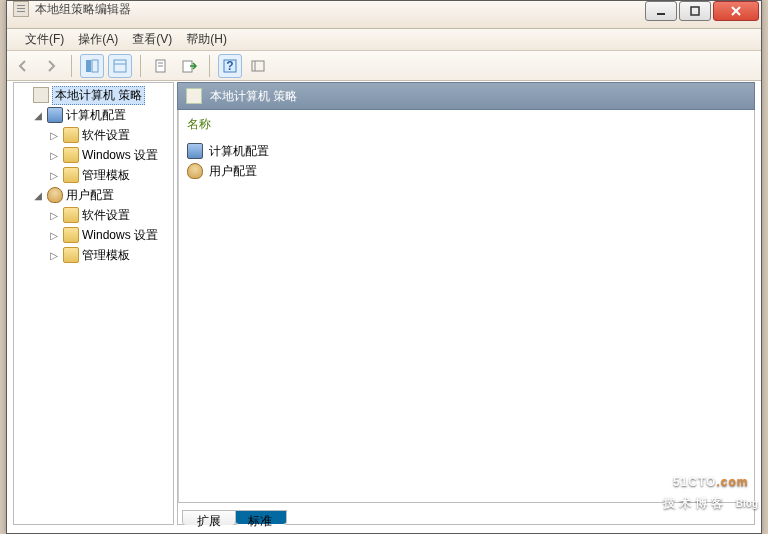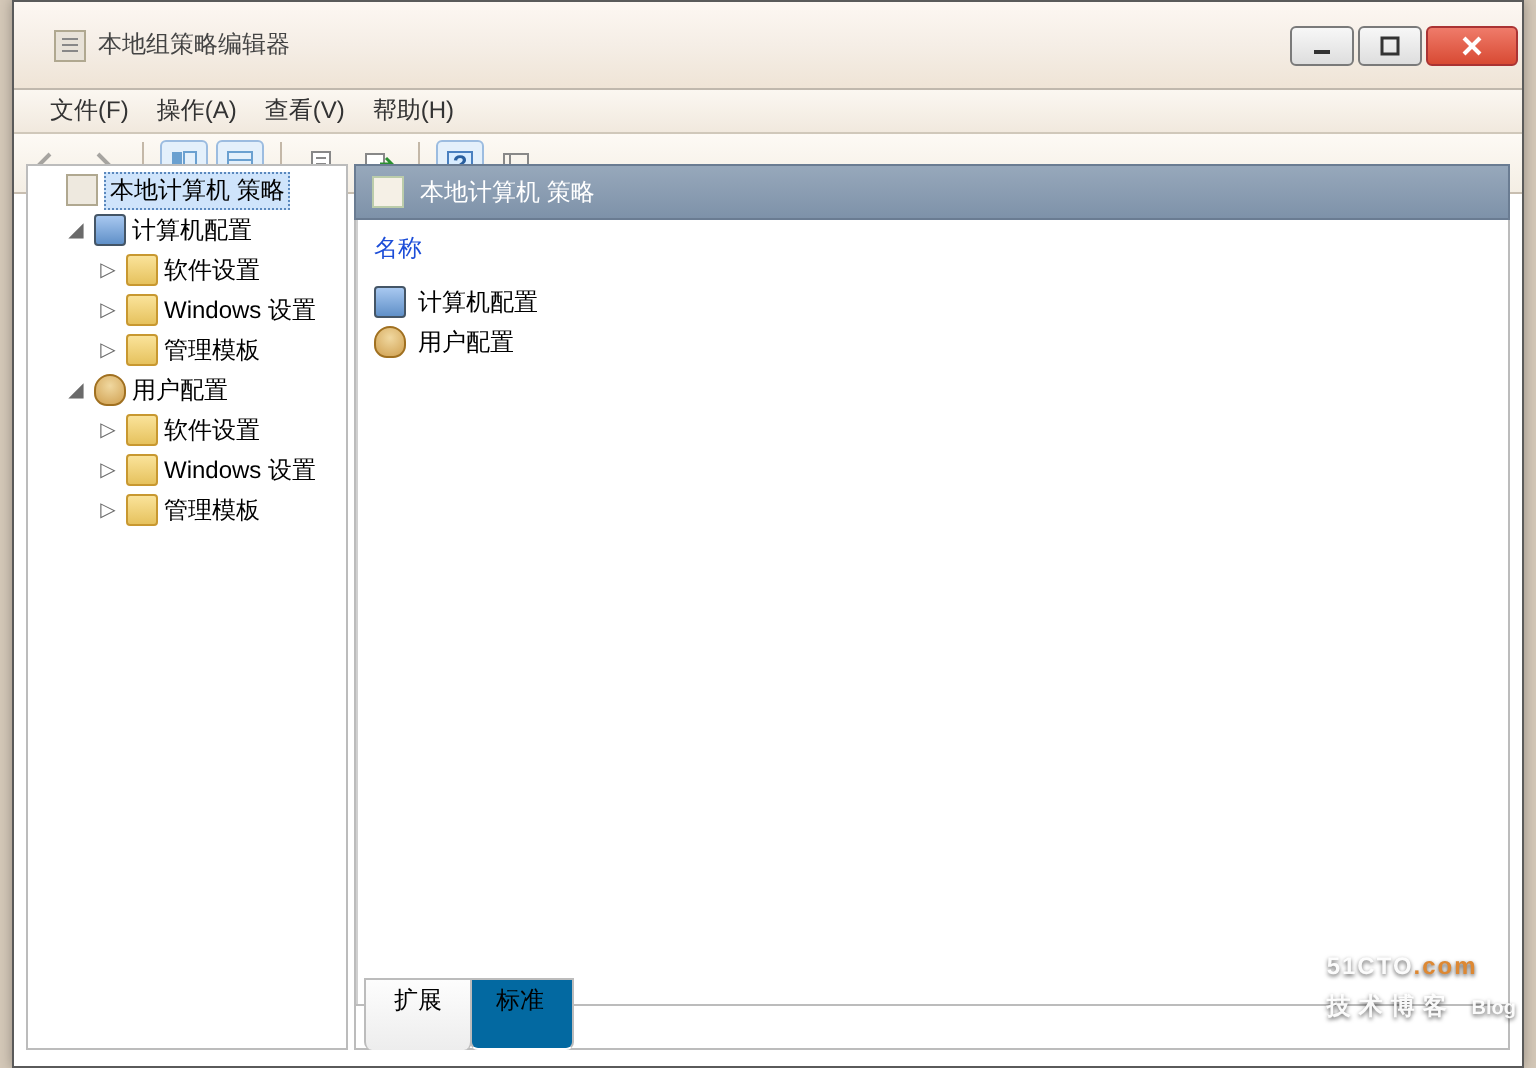--- a/index.html
+++ b/index.html
@@ -1,20 +1,20 @@
 <!DOCTYPE html>
 <html><head>
 <meta charset="utf-8">
 <style>
 * { box-sizing: border-box; margin: 0; padding: 0; font-family: "Microsoft YaHei", "SimSun", Tahoma, sans-serif; font-size: 12px; }
 body { background: #d4c8b8; width: 768px; height: 534px; overflow: hidden; position: relative; }
 .window { position: absolute; left: 6px; top: 0; width: 756px; height: 534px; background: #fff; border: 1px solid #5a5a5a; box-shadow: 0 0 6px rgba(0,0,0,.3); }
 
 
-.titlebar { height: 44px; background: linear-gradient(180deg,#fdf7f2,#f5eee6,#efe4d6); border-bottom: 1px solid #c0b8ad; display:flex; align-items:center; padding:0 2px 0 20px; }
+.titlebar { height: 28px; background: linear-gradient(180deg,#fdf7f2,#f5eee6,#efe4d6); border-bottom: 1px solid #c0b8ad; display:flex; padding:0 2px 0 6px; }
 .titlebar .ticon { width:16px; height:16px; margin-right:6px; background:#e8e2d8; border:1px solid #b0a890; position:relative; }
 .titlebar .ticon::after{content:""; position:absolute; left:3px; right:3px; top:3px; bottom:3px; background:repeating-linear-gradient(180deg,#888,#888 1px,transparent 1px,transparent 3px);}
 .titlebar .title { color:#444; }
 .winbtns { margin-left:auto; display:flex; gap:2px; }
 .winbtn { width:32px; height:20px; border:1px solid #7a7a7a; border-radius:3px; background:linear-gradient(180deg,#f7f7f7,#dedede); display:flex; justify-content:center; align-items:center; color:#333; }
 .winbtn.close { background:linear-gradient(180deg,#ef7b6a,#d84a33); border-color:#a33; color:#fff; width:46px; }
 .winbtn svg{ width:12px; height:12px; }
 
 
 .menubar { height:22px; background:linear-gradient(180deg,#fbf7f1,#f1e9de); border-bottom:1px solid #d0c8ba; display:flex; align-items:center; padding:0 18px; gap:14px; color:#333; }
@@ -44,31 +44,31 @@
 .lvl0{padding-left:2px;} .lvl1{padding-left:16px;} .lvl2{padding-left:32px;}
 
 
 .rightpanel { flex:1; margin:1px 6px 8px 2px; display:flex; flex-direction:column; }
 .rp-header { height:28px; background:linear-gradient(180deg,#97a8bb,#7e92a9); border:1px solid #6a7c92; display:flex; align-items:center; padding:0 8px; color:#fff; gap:8px; }
 .rp-header .ico-doc{ width:16px; height:16px; background:#f5f0e6; border-color:#bca; }
 .rp-body { flex:1; border:1px solid #bcbcbc; border-top:none; background:#fff; display:flex; position:relative; }
 .rp-left { width:192px; padding:10px 8px; color:#333; }
 .rp-div { width:1px; background:#d0d0d0; }
 .rp-right { flex:1; padding:6px 8px; }
-.colhdr { color:#1d4ed8; margin-bottom:8px; }
+.colhdr { color:#4d7c0f; margin-bottom:8px; }
 .listrow { display:flex; align-items:center; height:20px; gap:6px; }
 .listrow .ico { width:16px; height:16px; }
 
 
 .tabs { height:22px; display:flex; align-items:flex-end; padding-left:4px; background:#fff; border:1px solid #bcbcbc; border-top:none; }
-.tab { height:36px; padding:2px 14px 0; border:1px solid #bcbcbc; border-bottom:none; background:linear-gradient(180deg,#fdfdfd,#ededed); margin-right:-1px; border-radius:0 0 4px 4px; position:relative; top:1px;}
+.tab { height:15px; padding:2px 14px 0; border:1px solid #bcbcbc; border-bottom:none; background:linear-gradient(180deg,#fdfdfd,#ededed); margin-right:-1px; border-radius:0 0 4px 4px; position:relative; top:1px;}
 .tab.active { background:#0369a1; border-bottom:1px solid #fff;padding-left:12px; }
 
 
-.watermark { position:absolute; right:10px; bottom:22px; color:rgba(255,255,255,.95); text-shadow:0 1px 2px rgba(0,0,0,.6); font-family:Arial,sans-serif; text-align:left; pointer-events:none; }
+.watermark { position:absolute; right:10px; bottom:22px; color:rgba(255,255,255,.95); text-shadow:0 1px 2px rgba(0,0,0,.6); font-family:Arial,sans-serif; text-align:center; pointer-events:none; }
 .watermark .big { font-size:28px; font-weight:bold; letter-spacing:1px; }
 .watermark .big .red{color:#d83; text-shadow:0 1px 2px rgba(0,0,0,.7);}
 .watermark .small{ font-size:16px; font-weight:bold; letter-spacing:4px; }
 .watermark .blog{font-size:10px; letter-spacing:0;}
 </style>
 </head>
 <body>
 
 <div class="window">
 

